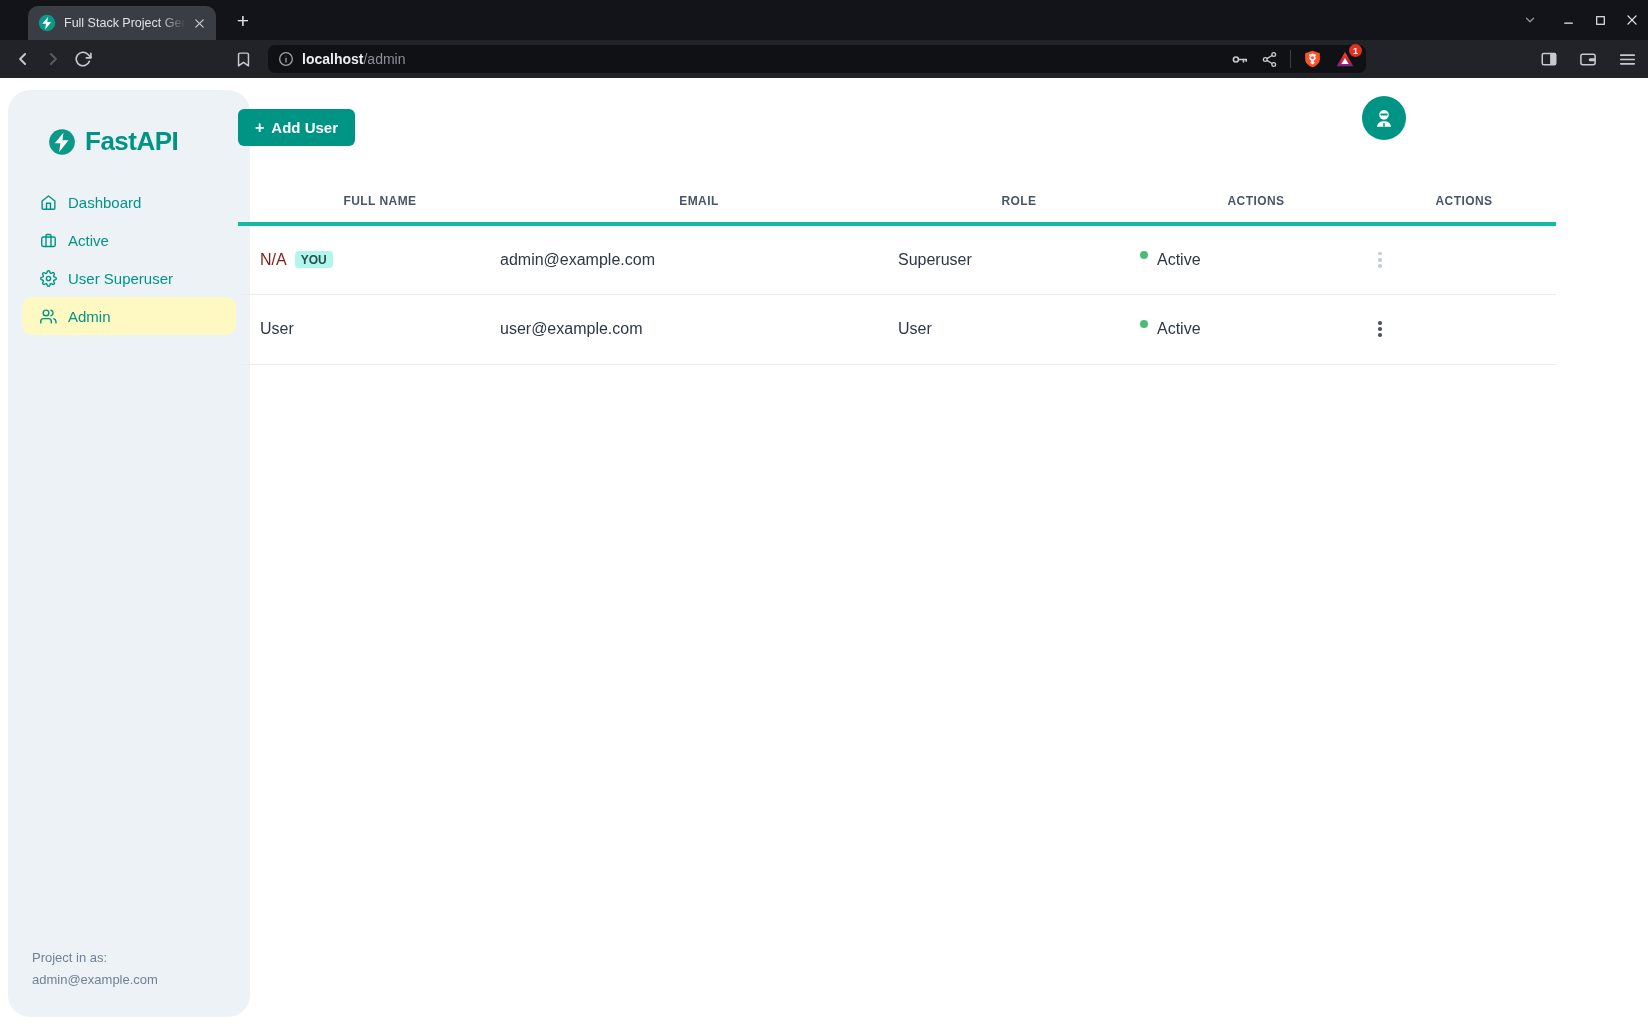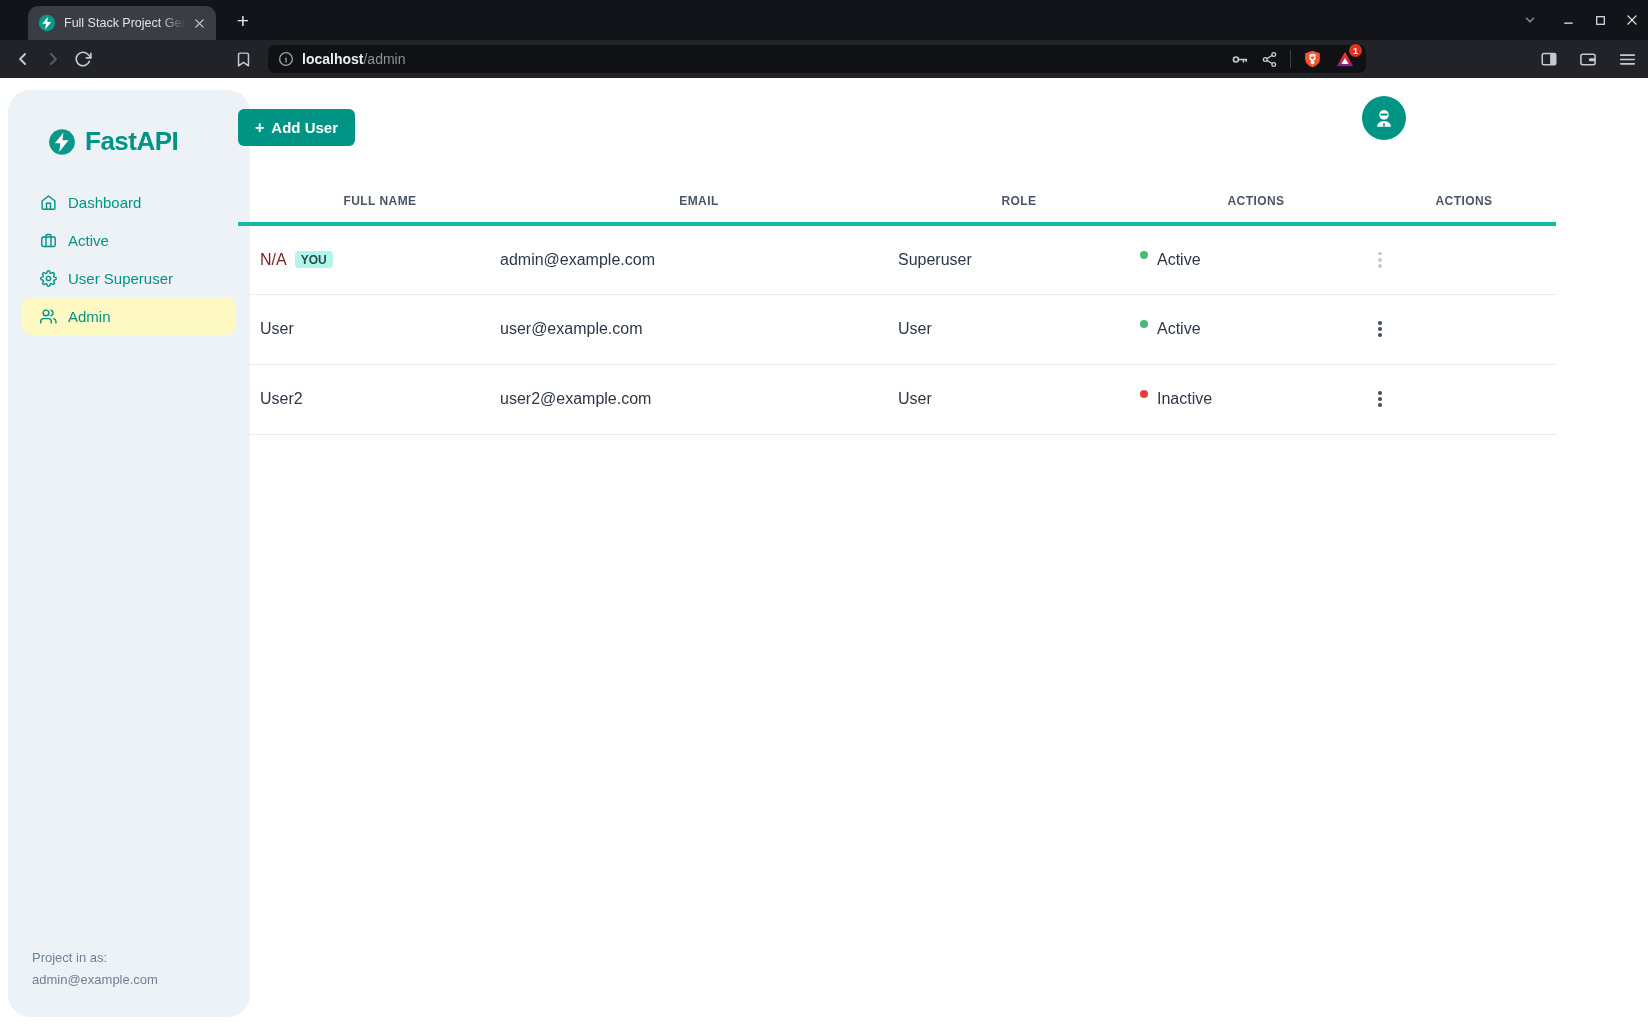--- a/index.html
+++ b/index.html
@@ -335,34 +335,16 @@
               </span>
             </td>
           <td>
               <button class="kebab">
                 <i></i>
                 <i></i>
                 <i></i>
               </button>
             </td>
         </tr>
-        <tr>
-          <td>User2</td>
-          <td>user2@example.com</td>
-          <td>User</td>
-          <td>
-              <span class="status-cell">
-                <span class="dot red"></span>
-                <span>Inactive</span>
-              </span>
-            </td>
-          <td>
-              <button class="kebab">
-                <i></i>
-                <i></i>
-                <i></i>
-              </button>
-            </td>
-        </tr>
       </tbody>
     </table>
   </div>
 </div>
 
 </body></html>

